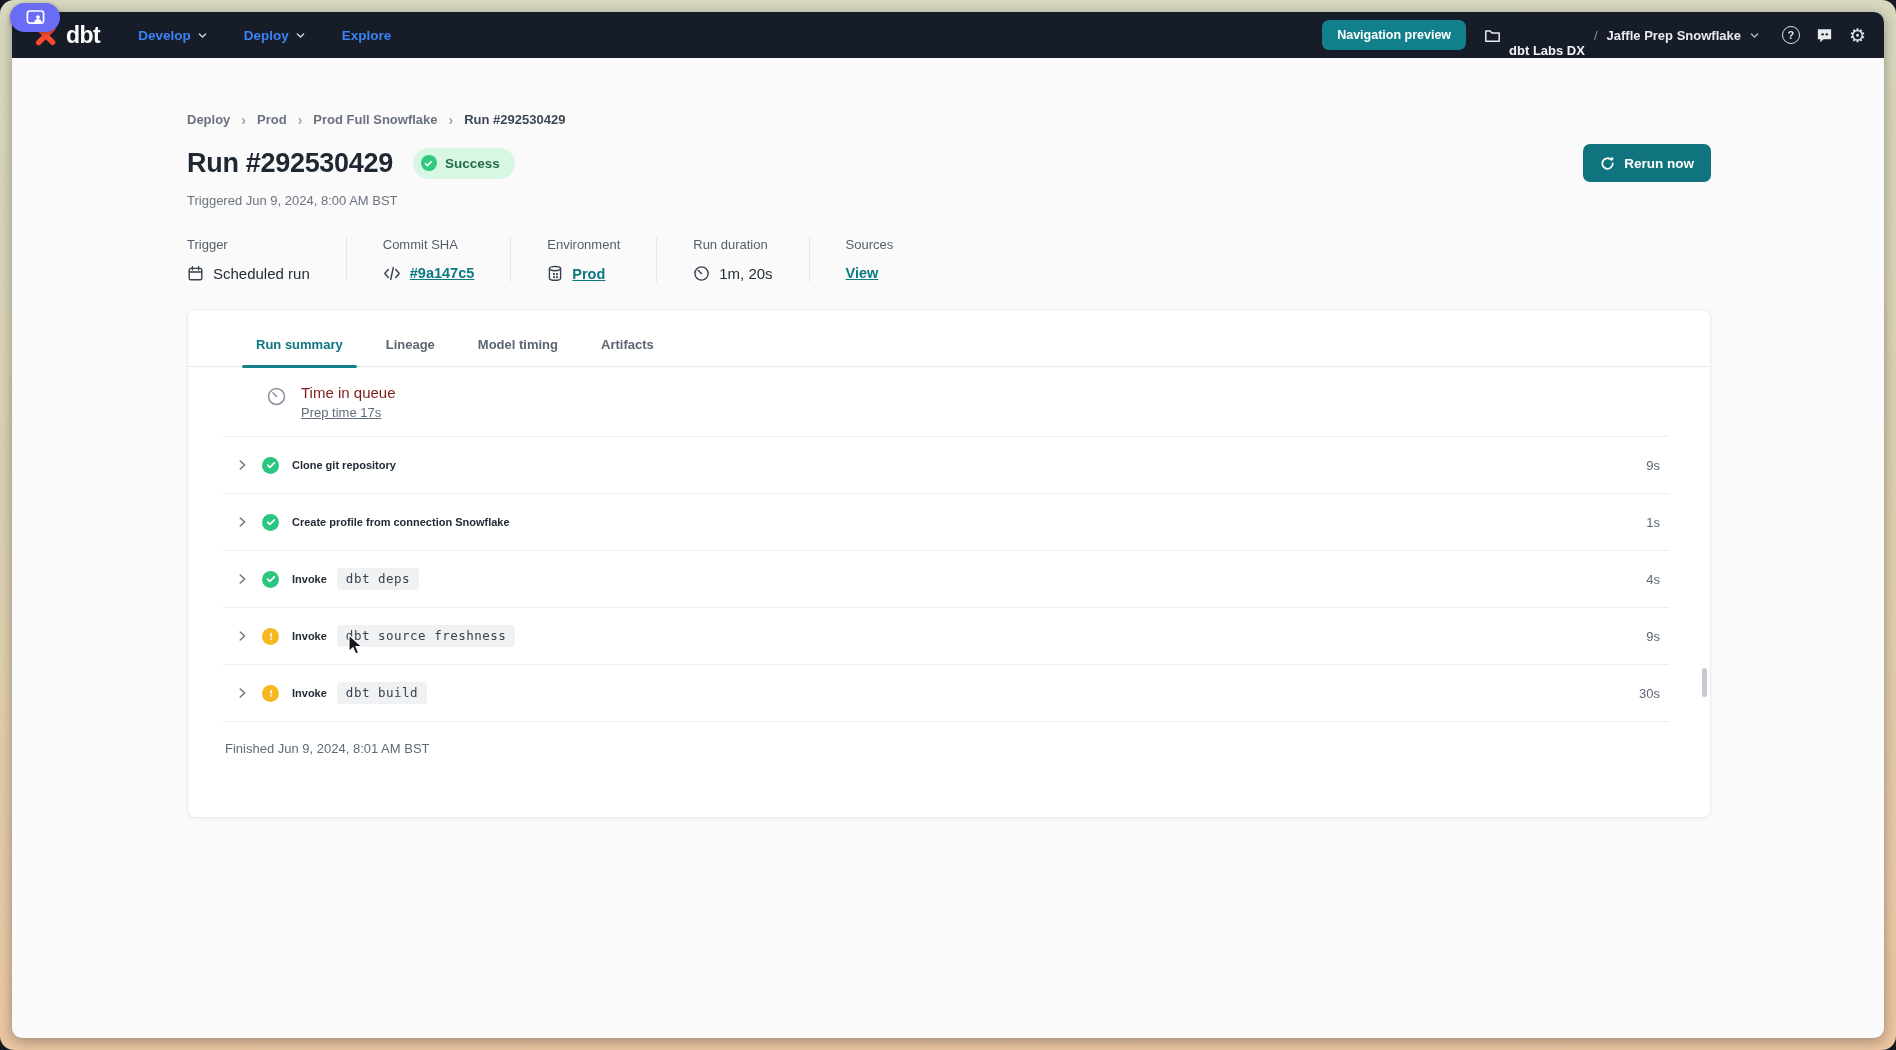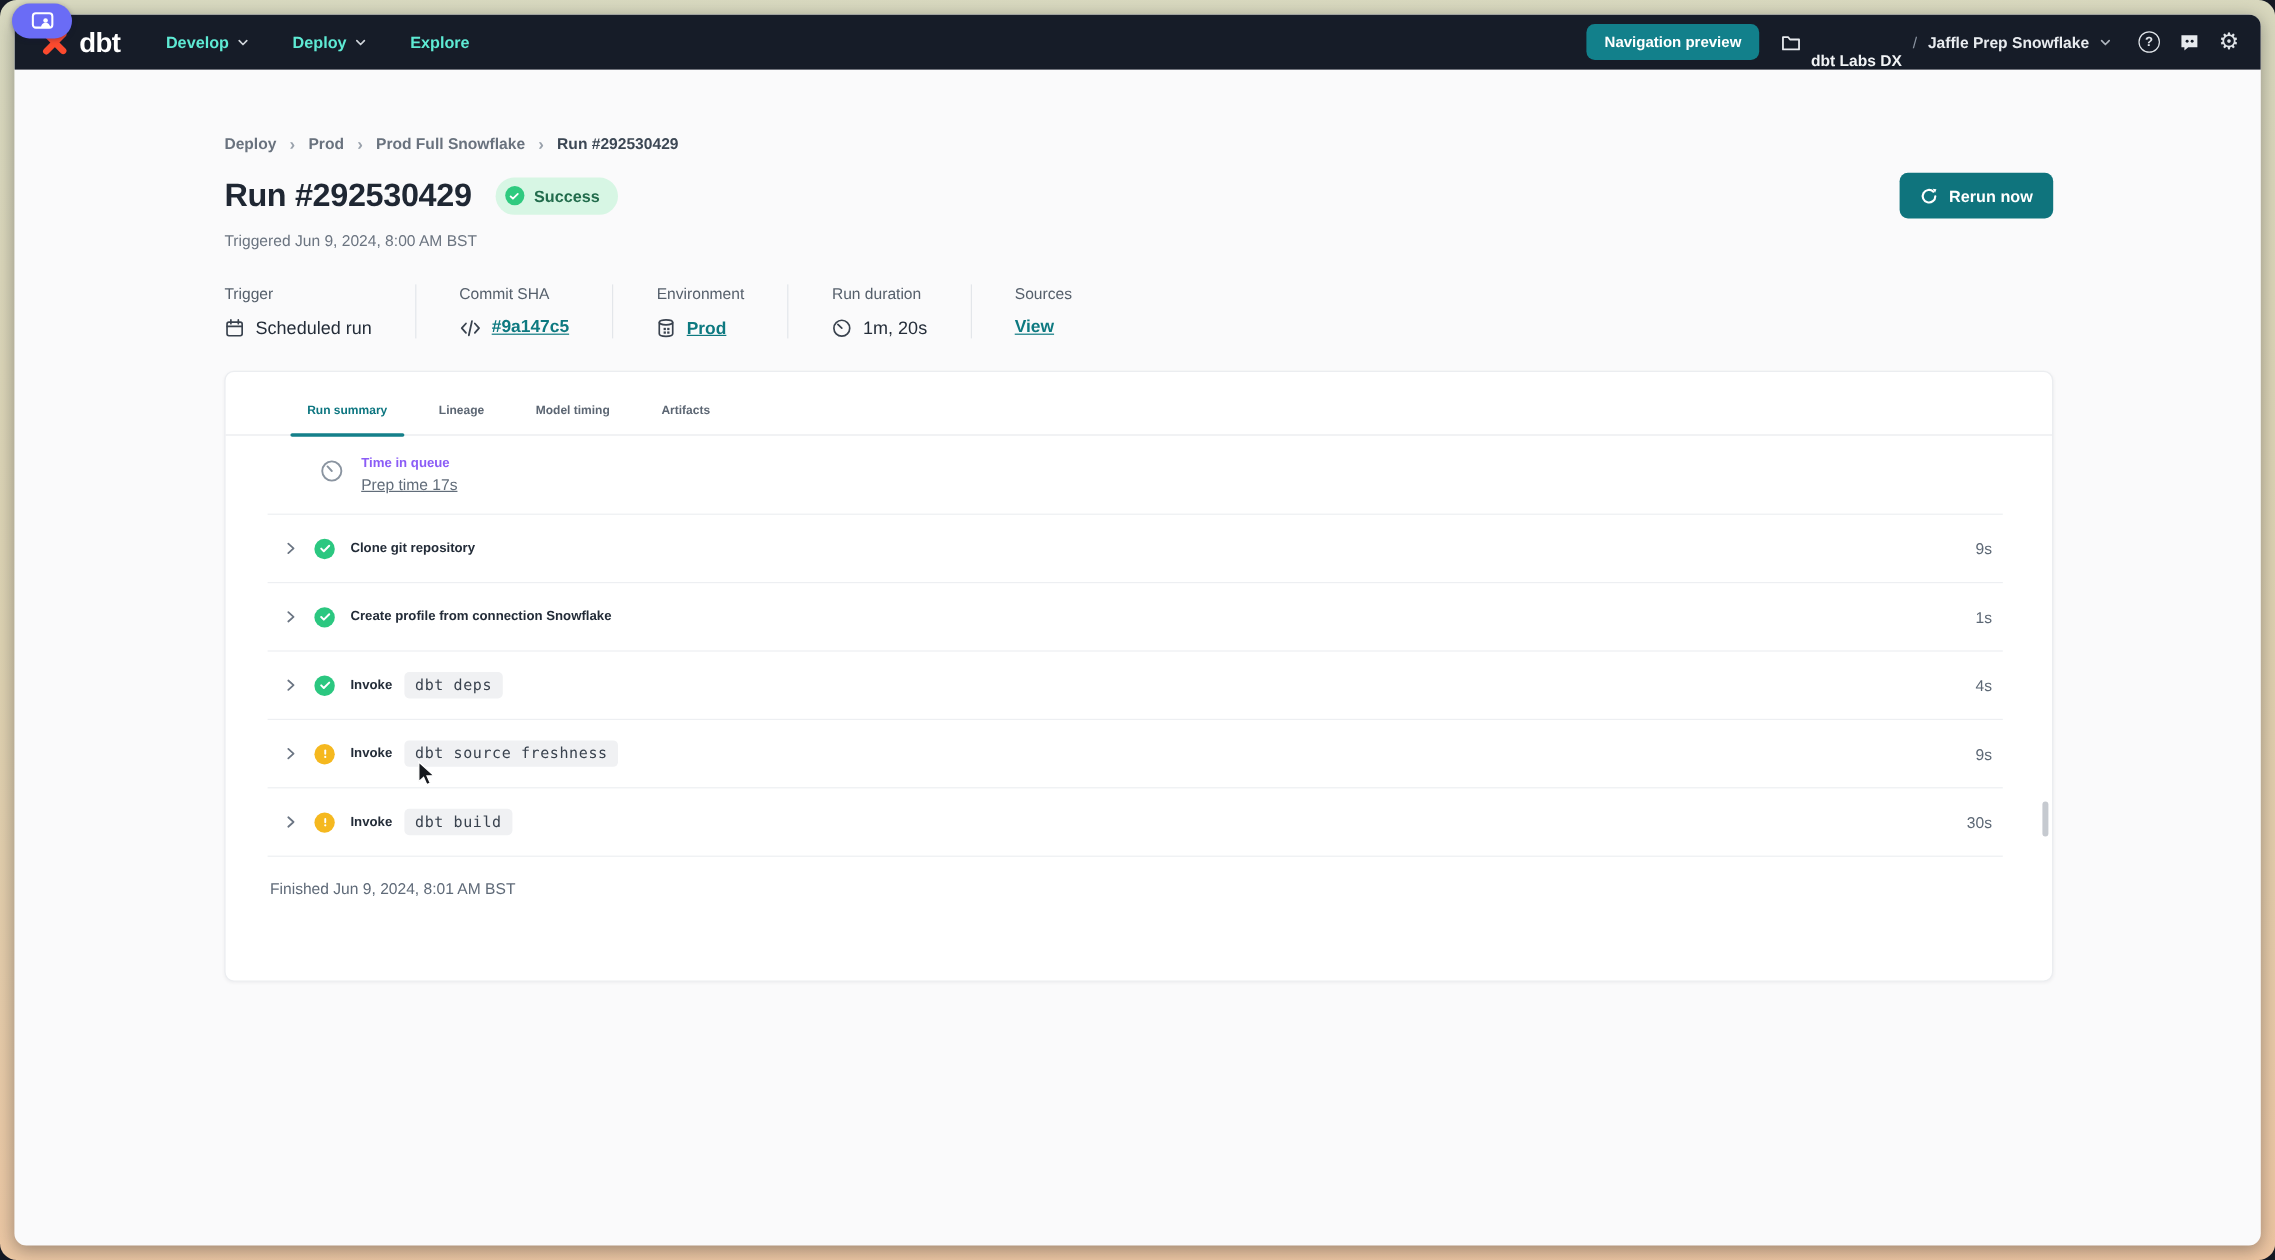--- a/index.html
+++ b/index.html
@@ -21,21 +21,21 @@
     background:#fafafb; box-shadow:0 3px 14px rgba(10,12,20,.35);
   }
   
   .topnav {
     height:46px; background:#161c28; display:flex; align-items:center;
     padding:0 18px 0 20px; color:#eef1f4;
   }
   .logo { display:flex; align-items:center; gap:7px; cursor:pointer; }
   .logo-word { font-size:23px; font-weight:800; letter-spacing:-.5px; color:#fff; }
   .menus { display:flex; align-items:center; gap:36px; margin-left:38px; }
-  .menu { display:flex; align-items:center; gap:6px; font-size:13.5px; font-weight:700; color:#5eead4; cursor:pointer; }
+  .menu { display:flex; align-items:center; gap:6px; font-size:13.5px; font-weight:700; color:#3b82f6; cursor:pointer; }
   .nav-right { margin-left:auto; display:flex; align-items:center; gap:18px; }
   .preview-btn {
     border:none; background:#12808b; color:#fff; font-family:inherit;
     font-size:12.5px; font-weight:700; padding:8px 15px; border-radius:7px; cursor:pointer;
   }
   .acct { display:flex; align-items:center; gap:8px; font-size:13px; }
   .acct-name { font-weight:700; color:#f2f4f6;margin-top:30px; }
   .acct-sep { color:#8b94a1; font-weight:400; padding:0 1px; }
   .acct-project { font-weight:600; color:#e8ebef; }
   .nav-icons { display:flex; align-items:center; gap:15px; margin-left:4px; }
@@ -74,28 +74,28 @@
   .meta-label { font-size:13px; font-weight:500; color:#555f6b; }
   .meta-value { margin-top:13px; display:flex; align-items:center; gap:9px; font-size:15px; color:#242d39; }
   .meta-divider { width:1px; background:#e3e6ea; }
   a.tlink, .tlink { color:#0d7980; font-weight:700; text-decoration:underline; cursor:pointer; font-size:14.5px; }
   
   .card {
     position:relative; margin-top:27px; background:#fff; border:1px solid #ebedf0;
     border-radius:8px; box-shadow:0 1px 3px rgba(16,24,40,.05); height:509px;
   }
   .tabs { display:flex; gap:15px; padding:27px 40px 0 54px; border-bottom:1px solid #e8eaed; }
-  .tab { padding:0 14px 14px; font-size:10px; font-weight:600; color:#5c6673; cursor:pointer; position:relative; }
+  .tab { padding:0 14px 14px; font-size:13px; font-weight:600; color:#5c6673; cursor:pointer; position:relative; }
   .tab.active { color:#0d7680; }
   .tab.active::after {
     content:""; position:absolute; left:0; right:0; bottom:-2px; height:3.5px;
     background:#15808a; border-radius:3px;
   }
   .queue-row { display:flex; align-items:flex-start; gap:14px; padding:17px 0 15px 78px; }
-  .queue-title { font-size:11px; font-weight:700; color:#8b5cf6; }
+  .queue-title { font-size:15px; font-weight:400; color:#7f1d1d; }
   .queue-link { display:inline-block; margin-top:4px; font-size:13px; color:#626d7a; text-decoration:underline; cursor:pointer; }
   .hr { border-top:1px solid #edeff2; margin:0 41px 0 35px; }
   .step { display:flex; align-items:center; height:56px; padding:0 50px 0 47px; cursor:pointer; }
   .chev { display:flex; margin-right:13px; }
   .status-icn { width:17px; height:17px; border-radius:50%; display:flex; align-items:center; justify-content:center; margin-right:13px; flex:none; }
   .status-icn.ok { background:#2bc780; }
   .status-icn.warn { background:#f5b81f; }
   .step-label { font-size:11px; font-weight:700; color:#232c38; }
   .chip {
     margin-left:10px; background:#f0f1f3; border-radius:4px; padding:3px 9px 4px;

